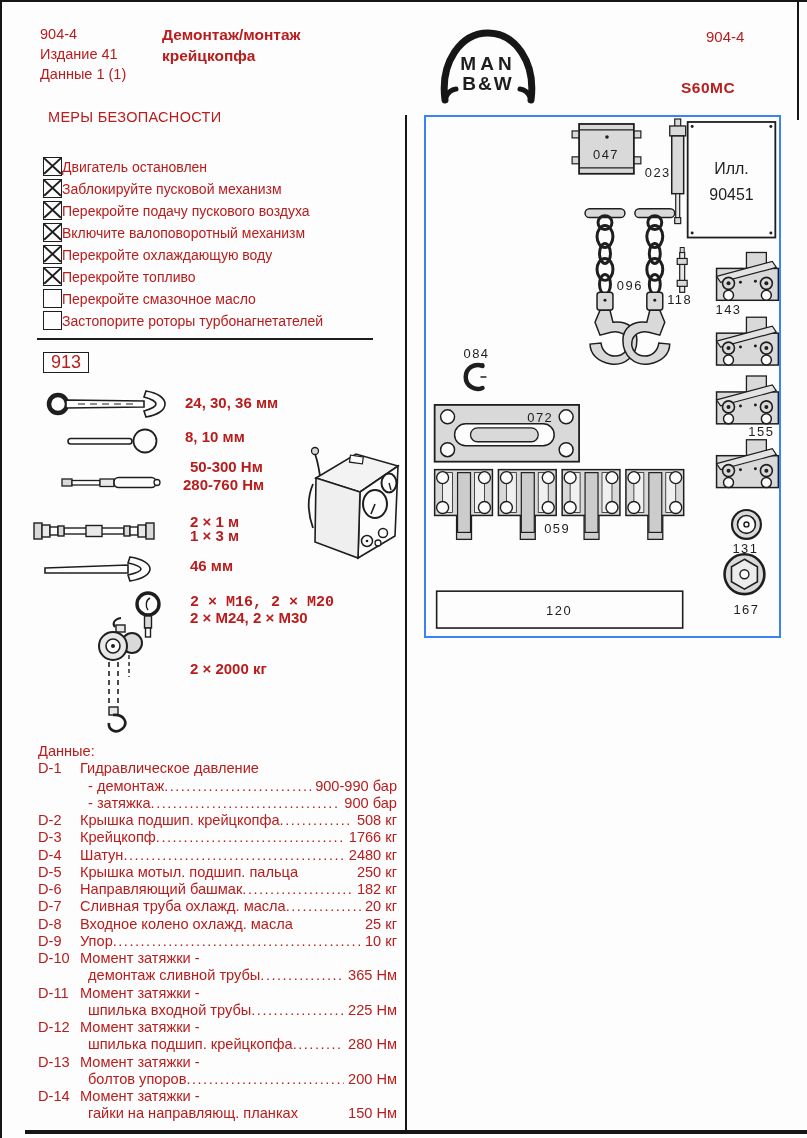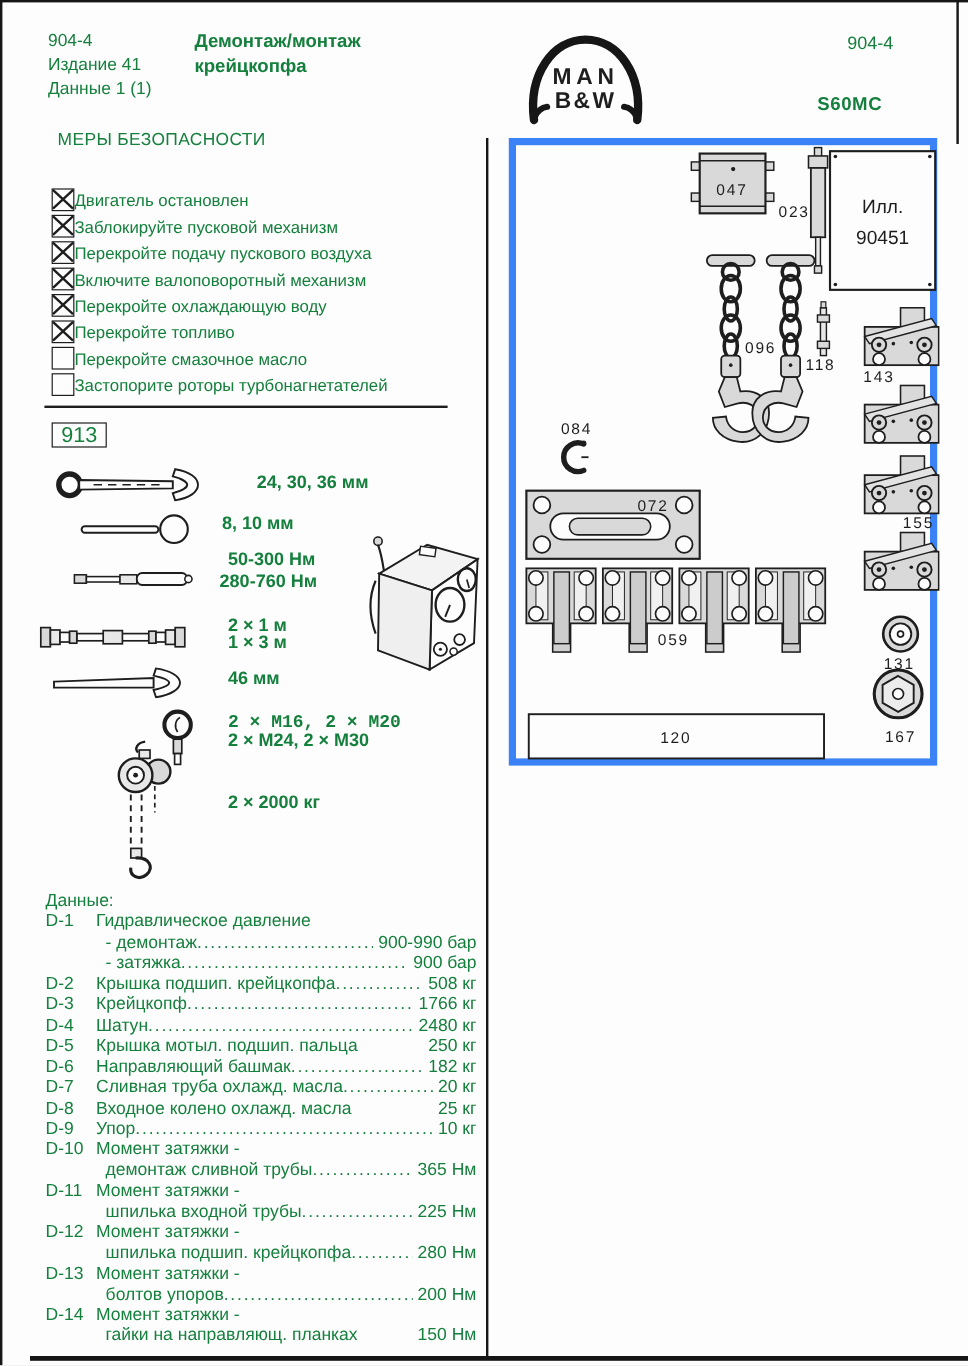--- a/index.html
+++ b/index.html
@@ -1,16 +1,16 @@
 <!DOCTYPE html>
 <html><head>
 <meta charset="utf-8">
 <style>
   html,body{margin:0;padding:0;background:#e8e8e8;}
-  #page{position:relative;width:807px;height:1138px;background:#fdfdfd;color:#15803d;
+  #page{position:relative;width:807px;height:1138px;background:#fdfdfd;color:#b91c1c;
         font-family:"Liberation Sans","DejaVu Sans",sans-serif;overflow:hidden;}
   .abs{position:absolute;}
   
   .edge{position:absolute;background:#161616;}
   
   #hdr-left{left:40px;top:24px;font-size:14.5px;line-height:20px;}
   #hdr-title{left:162px;top:24px;font-size:15.5px;line-height:21px;font-weight:bold;}
   #hdr-num-right{left:706px;top:28px;font-size:15px;}
   #hdr-engine{left:681px;top:79px;font-size:15.5px;font-weight:600;letter-spacing:.5px;}
   
@@ -33,21 +33,21 @@
   #data-block{left:38px;top:743px;width:359px;}
   .dhead{font-size:14.6px;height:17.25px;}
   .drow{display:flex;align-items:baseline;height:17.25px;font-size:14.6px;}
   .did{flex:none;width:42px;white-space:nowrap;}
   .dtext{white-space:nowrap;}
   .drow.indent .dtext{padding-left:8px;}
   .dfill{flex:1;overflow:hidden;white-space:nowrap;min-width:2px;}
   .drow.leader .dfill::after{content:"..........................................................................";letter-spacing:1.5px;}
   .dval{white-space:nowrap;padding-left:4px;}
   
-  #illu-panel{left:424px;top:115px;width:357px;height:523px;border:6px solid #3b82f6;box-sizing:border-box;background:#fdfdfd;}
+  #illu-panel{left:424px;top:115px;width:357px;height:523px;border:2px solid #3b82f6;box-sizing:border-box;background:#fdfdfd;}
   .plabel{font-size:13px;letter-spacing:1.5px;}
 </style>
 </head>
 <body>
 
 <div id="page">
 
   <div class="edge" style="left:0;top:0;width:807px;height:2px;"></div>
   <div class="edge" style="left:0;top:0;width:2px;height:1138px;"></div>
   <div class="edge" style="left:797px;top:0;width:1.5px;height:120px;"></div>
@@ -177,21 +177,21 @@
     <ellipse cx="77" cy="60" rx="12" ry="14" fill="#fdfdfd" stroke="#1e1e1e" stroke-width="2"></ellipse>
     <line x1="77" y1="60" x2="73" y2="70" stroke="#1e1e1e" stroke-width="1.6"></line>
     <ellipse cx="91" cy="39" rx="7.5" ry="9.5" fill="#fdfdfd" stroke="#1e1e1e" stroke-width="2"></ellipse>
     <line x1="91" y1="39" x2="93" y2="46" stroke="#1e1e1e" stroke-width="1.4"></line>
     <circle cx="69" cy="97" r="5.5" fill="#fdfdfd" stroke="#1e1e1e" stroke-width="1.5"></circle>
     <circle cx="69" cy="97" r="1.3" fill="#1e1e1e"></circle>
     <circle cx="85" cy="89" r="4.5" fill="#fdfdfd" stroke="#1e1e1e" stroke-width="1.5"></circle>
     <circle cx="80" cy="99" r="3" fill="#fdfdfd" stroke="#1e1e1e" stroke-width="1.3"></circle>
   </svg>
 
-  <div class="abs ttext" style="left:185px;top:394px;margin-left:29px;">24, 30, 36 мм</div>
+  <div class="abs ttext" style="left:185px;top:394px;">24, 30, 36 мм</div>
   <div class="abs ttext" style="left:185px;top:428px;">8, 10 мм</div>
   <div class="abs ttext" style="left:190px;top:458px;">50-300 Нм</div>
   <div class="abs ttext" style="left:183px;top:476px;">280-760 Нм</div>
   <div class="abs ttext" style="left:190px;top:513px;">2 × 1 м</div>
   <div class="abs ttext" style="left:190px;top:527px;">1 × 3 м</div>
   <div class="abs ttext" style="left:190px;top:557px;">46 мм</div>
   <div class="abs ttext" style="left:190px;top:594px;font-family:Liberation Mono, monospace;">2 × M16, 2 × M20</div>
   <div class="abs ttext" style="left:190px;top:609px;">2 × M24, 2 × M30</div>
   <div class="abs ttext" style="left:190px;top:660px;">2 × 2000 кг</div>
 

